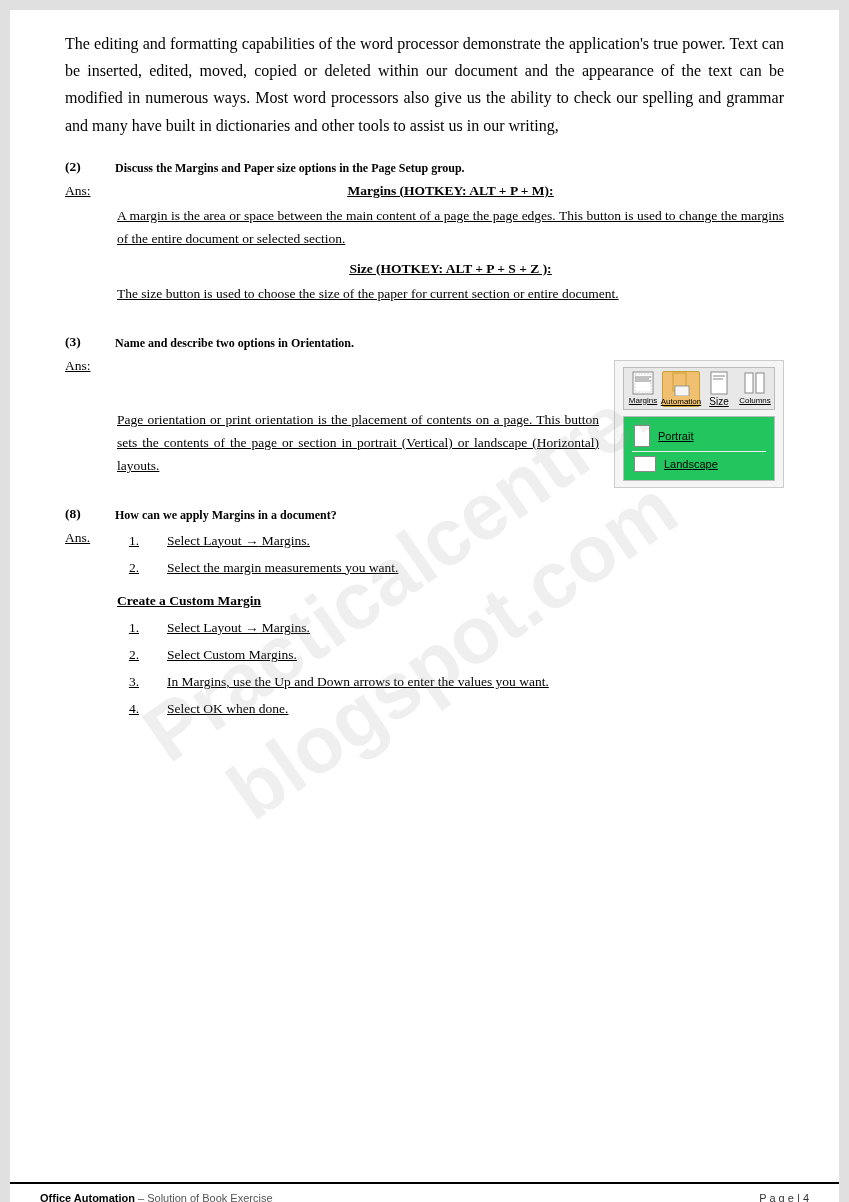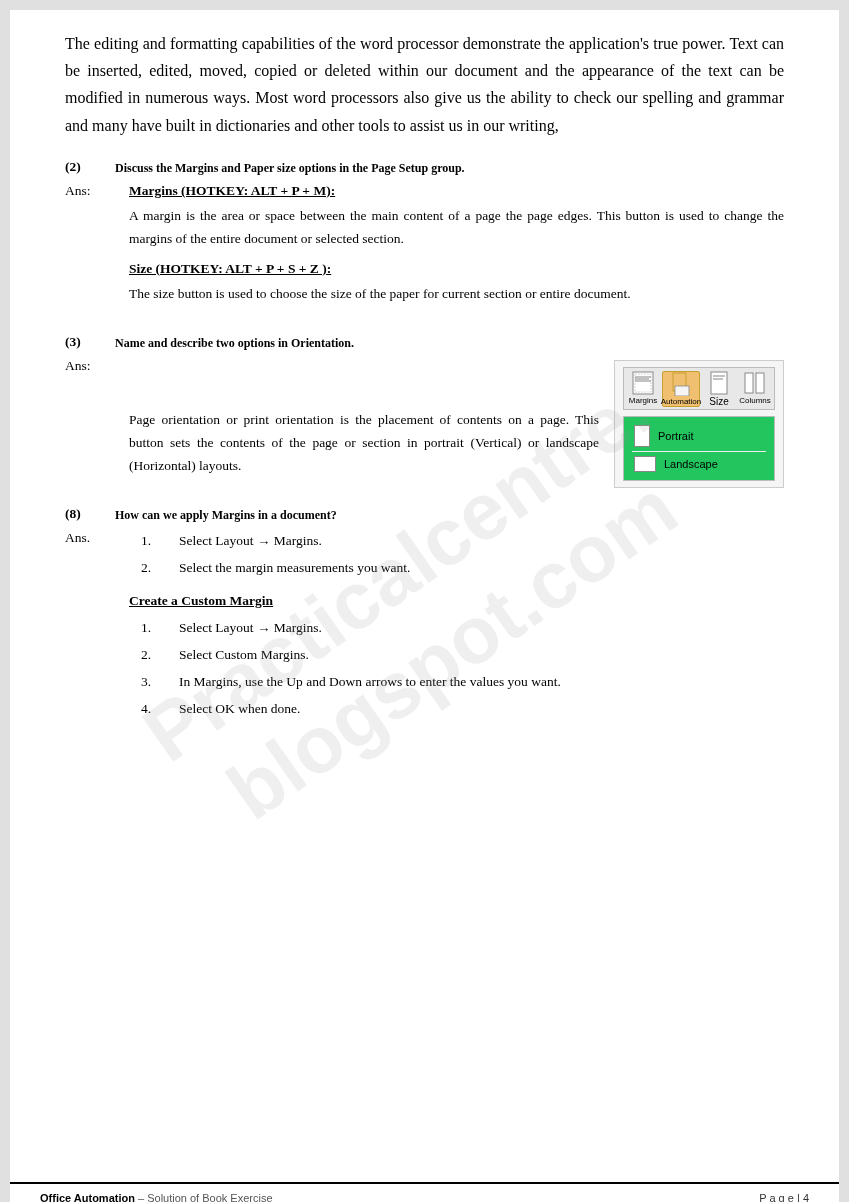--- a/index.html
+++ b/index.html
@@ -76,41 +76,43 @@
     }
 
     .q-text {
       font-size: 12px;
       font-weight: bold;
       line-height: 1.5;
     }
 
     .ans-block {
       display: flex;
-      gap: 24px;
+      gap: 12px;
       margin-bottom: 6px;
+      text-decoration: underline;
     }
 
     .ans-label {
       font-size: 13.5px;
       font-weight: normal;
       min-width: 40px;
       flex-shrink: 0;
     }
 
     .ans-content {
       flex: 1;
     }
 
     .subheading {
       font-size: 13.5px;
       font-weight: bold;
       text-decoration: underline;
       margin-bottom: 6px;
       display: block;
+      text-align: center;
     }
 
     .body-text {
       font-size: 13.5px;
       line-height: 1.7;
       text-align: justify;
       margin-bottom: 10px;
     }
 
     .question3-layout {

